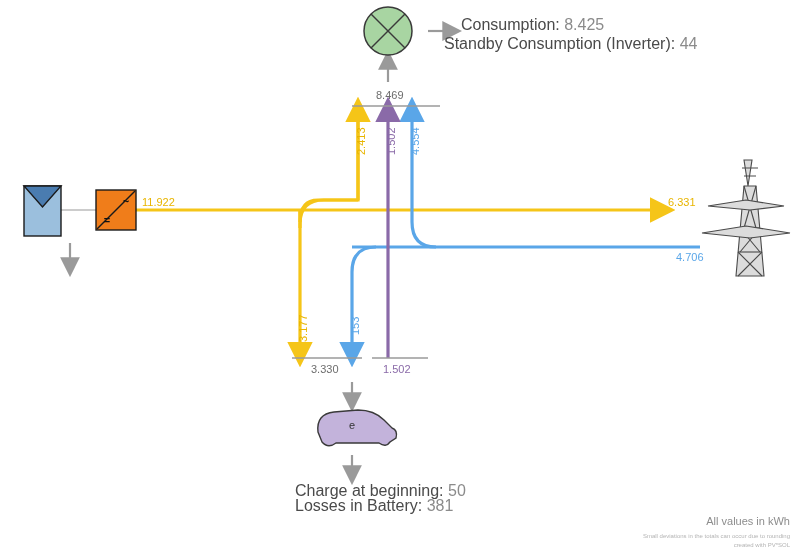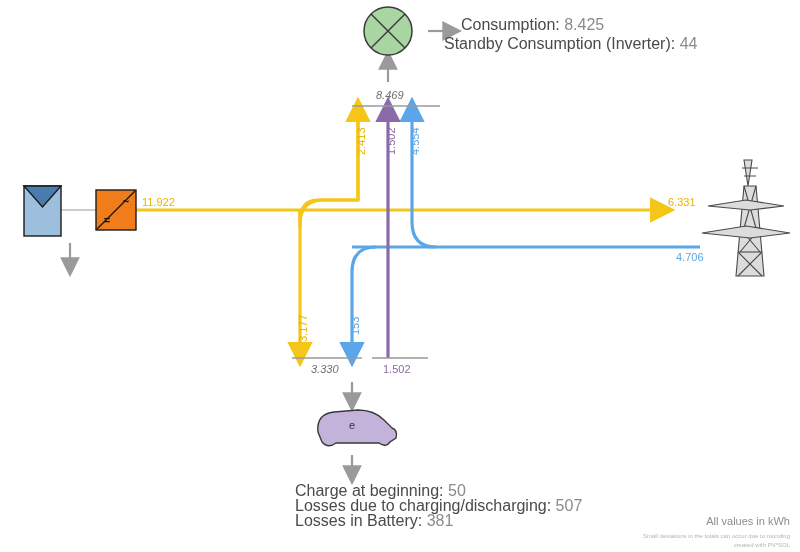--- a/index.html
+++ b/index.html
@@ -27,21 +27,21 @@
     width: 800px;
     height: 552px;
     pointer-events: none;
   }
   .lbl {
     position: absolute;
     font-size: 11px;
     line-height: 14px;
     white-space: nowrap;
   }
-  .lbl.gray { color: #6d6d6d; font-style: italic; }
+  .lbl.gray { color: #6d6d6d; }
   .lbl.yellow { color: #e8b500; }
   .lbl.blue { color: #5aa6e8; }
   .lbl.purple { color: #8a6aa8; }
   .vert {
     transform: rotate(-90deg);
     transform-origin: left top;
   }
   .infoline {
     font-size: 16px;
     line-height: 15px;
@@ -181,23 +181,20 @@
   <div class="infoline" style="position:absolute; left:444px; top:36px;text-align:right;">
     <span>Standby Consumption (Inverter)</span><span>: </span><span class="v">44</span>
   </div>
 
 
   <div style="position:absolute; left:295px; top:483px;">
     <div class="infoline">
       <span>Charge at beginning</span><span>: </span><span class="v">50</span>
     </div>
     <div class="infoline">
-      <span>Losses due to charging/discharging</span><span>: </span><span class="v">507</span>
-    </div>
-    <div class="infoline">
       <span>Losses in Battery</span><span>: </span><span class="v">381</span>
     </div>
   </div>
 
   <div class="footer-main" style="top:515px;">All values in kWh</div>
   <div class="footer-sub" style="top:532px;">Small deviations in the totals can occur due to rounding</div>
   <div class="footer-sub" style="top:541px;">created with PV*SOL</div>
 
 </div>
 

